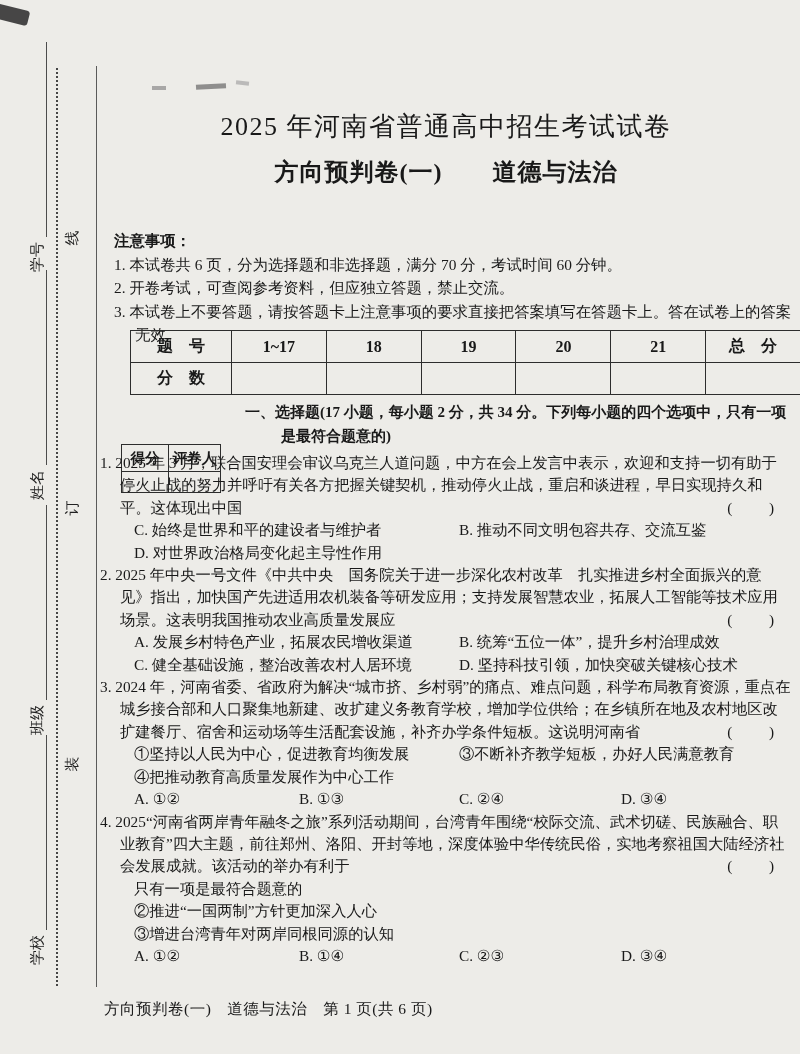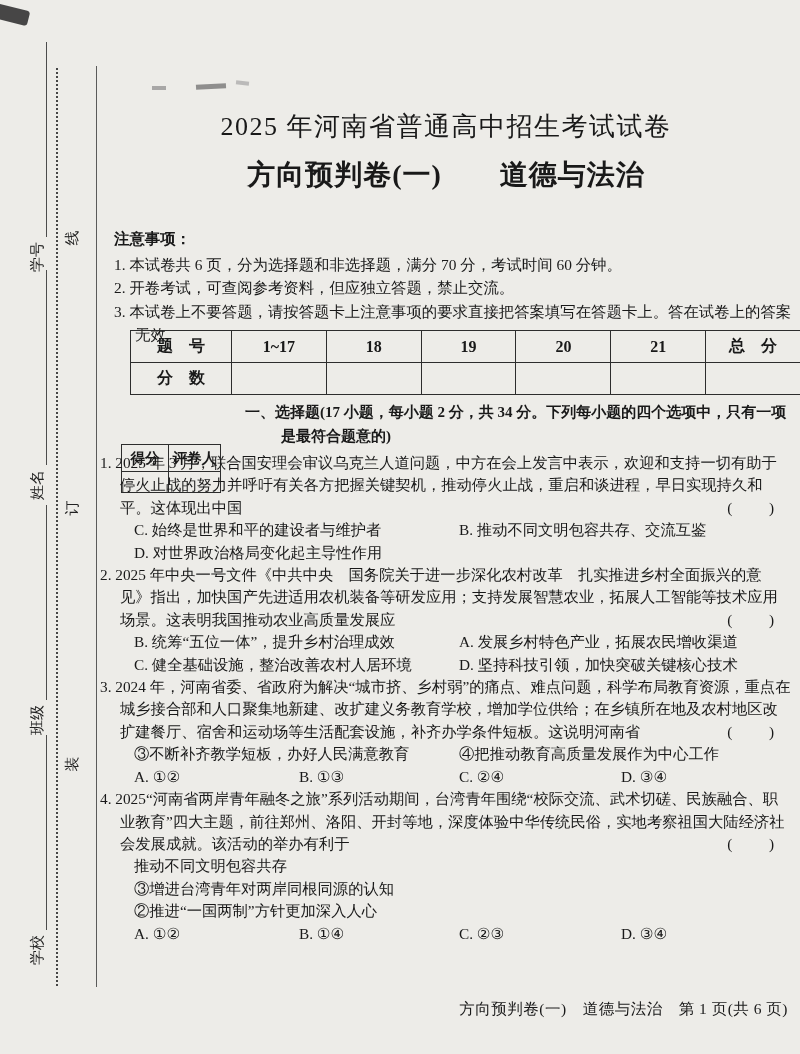--- a/index.html
+++ b/index.html
@@ -16,24 +16,24 @@
   .dash-c{position:absolute;left:236px;top:81px;width:13px;height:4px;background:#9a9a9a;opacity:.6;transform:rotate(6deg);}
   
   .dotted-line{position:absolute;left:56px;top:68px;height:918px;width:0;border-left:2px dotted #454545;}
   .inner-line{position:absolute;left:96px;top:66px;height:921px;width:0;border-left:1.5px solid #5a5a5a;}
   .bind-char{position:absolute;left:62px;width:20px;height:20px;font-size:15px;line-height:20px;text-align:center;transform:rotate(-90deg);color:#222;}
   .m-field{position:absolute;left:-79px;width:230px;height:22px;transform:rotate(-90deg);display:flex;align-items:flex-end;gap:5px;font-size:15px;color:#222;}
   .m-field .f-label{white-space:nowrap;line-height:20px;}
   .m-field .f-blank{flex:1;border-bottom:1.3px solid #4c4c4c;height:14px;}
   
   .title{position:absolute;left:100px;top:109px;width:692px;text-align:center;font-size:26px;font-weight:normal;letter-spacing:1.5px;}
-  .subtitle{position:absolute;left:100px;top:156px;width:692px;text-align:center;font-size:28px;font-weight:bold;letter-spacing:1px;}
+  .subtitle{position:absolute;left:100px;top:156px;width:692px;text-align:center;font-size:24px;font-weight:bold;letter-spacing:1px;}
   
   .notice{position:absolute;left:114px;top:229px;width:678px;font-size:15.4px;line-height:23.5px;}
-  .notice .n-head{font-weight:bold;font-family:Liberation Mono, monospace;}
+  .notice .n-head{font-weight:bold;}
   .notice .n-item{padding-left:21px;text-indent:-21px;}
   
   table.score{position:absolute;left:130px;top:330px;width:671px;border-collapse:collapse;table-layout:fixed;}
   table.score td{border:1.7px solid #2d2d2d;text-align:center;font-size:16px;font-weight:bold;height:31px;padding:0;}
   table.score td.c0{width:100px;}
   
   table.grader{position:absolute;left:121px;top:399px;width:100px;border-collapse:collapse;table-layout:fixed;margin-top:45px;}
   table.grader td{border:1.7px solid #2d2d2d;text-align:center;font-size:14.5px;font-weight:bold;padding:0;}
   table.grader tr.hd td{height:26px;}
   table.grader tr.bd td{height:20px;}
@@ -41,21 +41,21 @@
   
   .section-heading{position:absolute;left:245px;top:401px;width:546px;font-size:15px;font-weight:bold;line-height:23.5px;padding-left:36px;text-indent:-36px;box-sizing:border-box;}
   
   .questions{position:absolute;left:100px;top:452px;width:692px;font-size:15.3px;line-height:22.4px;}
   .stem{padding-left:20px;text-indent:-20px;position:relative;}
   .bracket{position:absolute;right:16px;bottom:0;letter-spacing:2px;white-space:pre;}
   .opts2{display:grid;grid-template-columns:325px 1fr;padding-left:34px;}
   .ans4{display:grid;grid-template-columns:165px 160px 162px 1fr;padding-left:34px;}
   .stack{padding-left:34px;}
   
-  .footer{position:absolute;left:96px;top:999px;width:692px;text-align:right;font-size:15.5px;letter-spacing:.5px;}
+  .footer{position:absolute;left:104px;top:999px;width:692px;text-align:left;font-size:15.5px;letter-spacing:.5px;}
 </style>
 </head>
 <body>
 
 <div class="corner-blob"></div>
 <div class="dash-a"></div>
 <div class="dash-b"></div>
 <div class="dash-c"></div>
 
 <div class="dotted-line"></div>
@@ -143,53 +143,54 @@
       <div>D. 对世界政治格局变化起主导性作用</div>
     </div>
   </div>
 
   <div class="q">
     <div class="stem">
       <span>2. 2025 年中央一号文件《中共中央　国务院关于进一步深化农村改革　扎实推进乡村全面振兴的意见》指出，加快国产先进适用农机装备等研发应用；支持发展智慧农业，拓展人工智能等技术应用场景。这表明我国推动农业高质量发展应</span>
       <span class="bracket">(　　)</span>
     </div>
     <div class="opts2">
+      <div>A. 发展乡村特色产业，拓展农民增收渠道</div>
       <div>B. 统筹“五位一体”，提升乡村治理成效</div>
-      <div>A. 发展乡村特色产业，拓展农民增收渠道</div>
       <div>C. 健全基础设施，整治改善农村人居环境</div>
       <div>D. 坚持科技引领，加快突破关键核心技术</div>
     </div>
   </div>
 
   <div class="q">
     <div class="stem">
       <span>3. 2024 年，河南省委、省政府为解决“城市挤、乡村弱”的痛点、难点问题，科学布局教育资源，重点在城乡接合部和人口聚集地新建、改扩建义务教育学校，增加学位供给；在乡镇所在地及农村地区改扩建餐厅、宿舍和运动场等生活配套设施，补齐办学条件短板。这说明河南省</span>
       <span class="bracket">(　　)</span>
     </div>
     <div class="opts2">
+      <div>①坚持以人民为中心，促进教育均衡发展</div>
       <div>③不断补齐教学短板，办好人民满意教育</div>
       <div>④把推动教育高质量发展作为中心工作</div>
     </div>
     <div class="ans4">
       <div>A. ①②</div>
       <div>B. ①③</div>
       <div>C. ②④</div>
       <div>D. ③④</div>
     </div>
   </div>
 
   <div class="q">
     <div class="stem">
       <span>4. 2025“河南省两岸青年融冬之旅”系列活动期间，台湾青年围绕“校际交流、武术切磋、民族融合、职业教育”四大主题，前往郑州、洛阳、开封等地，深度体验中华传统民俗，实地考察祖国大陆经济社会发展成就。该活动的举办有利于</span>
       <span class="bracket">(　　)</span>
     </div>
     <div class="stack">
-      <div>推动不同文明包容共存</div>
+      <div>只有一项是最符合题意的</div>
+      <div>②推进“一国两制”方针更加深入人心</div>
       <div>③增进台湾青年对两岸同根同源的认知</div>
-      <div>②推进“一国两制”方针更加深入人心</div>
     </div>
     <div class="ans4">
       <div>A. ①②</div>
       <div>B. ①④</div>
       <div>C. ②③</div>
       <div>D. ③④</div>
     </div>
   </div>
 
 </div>

